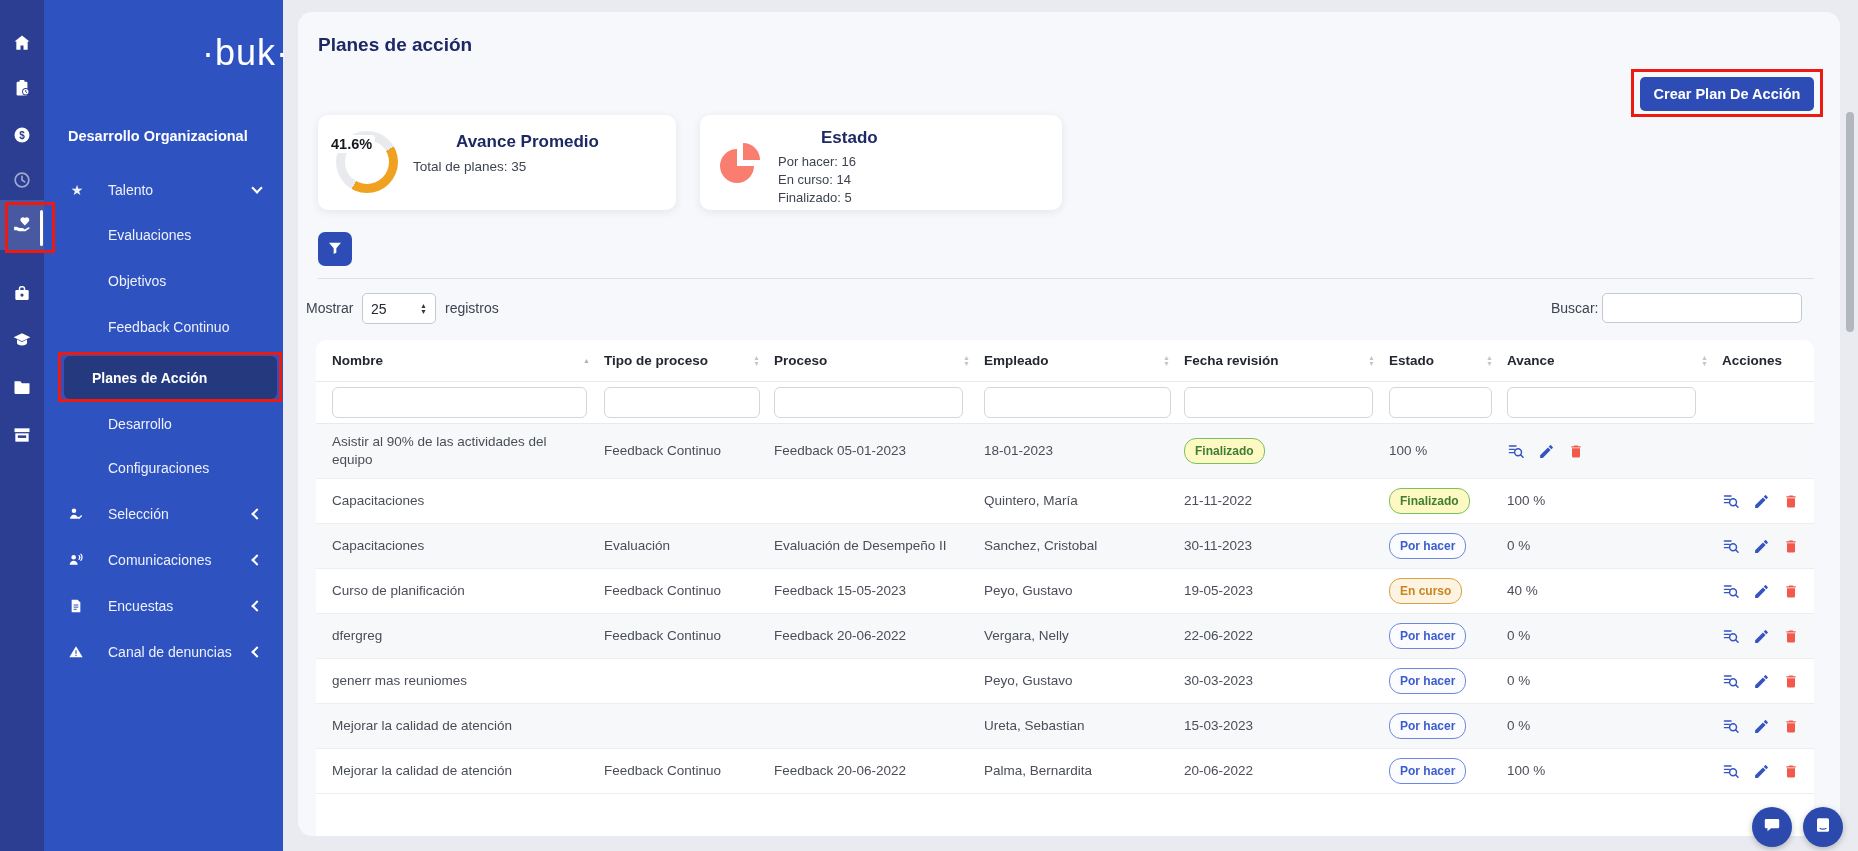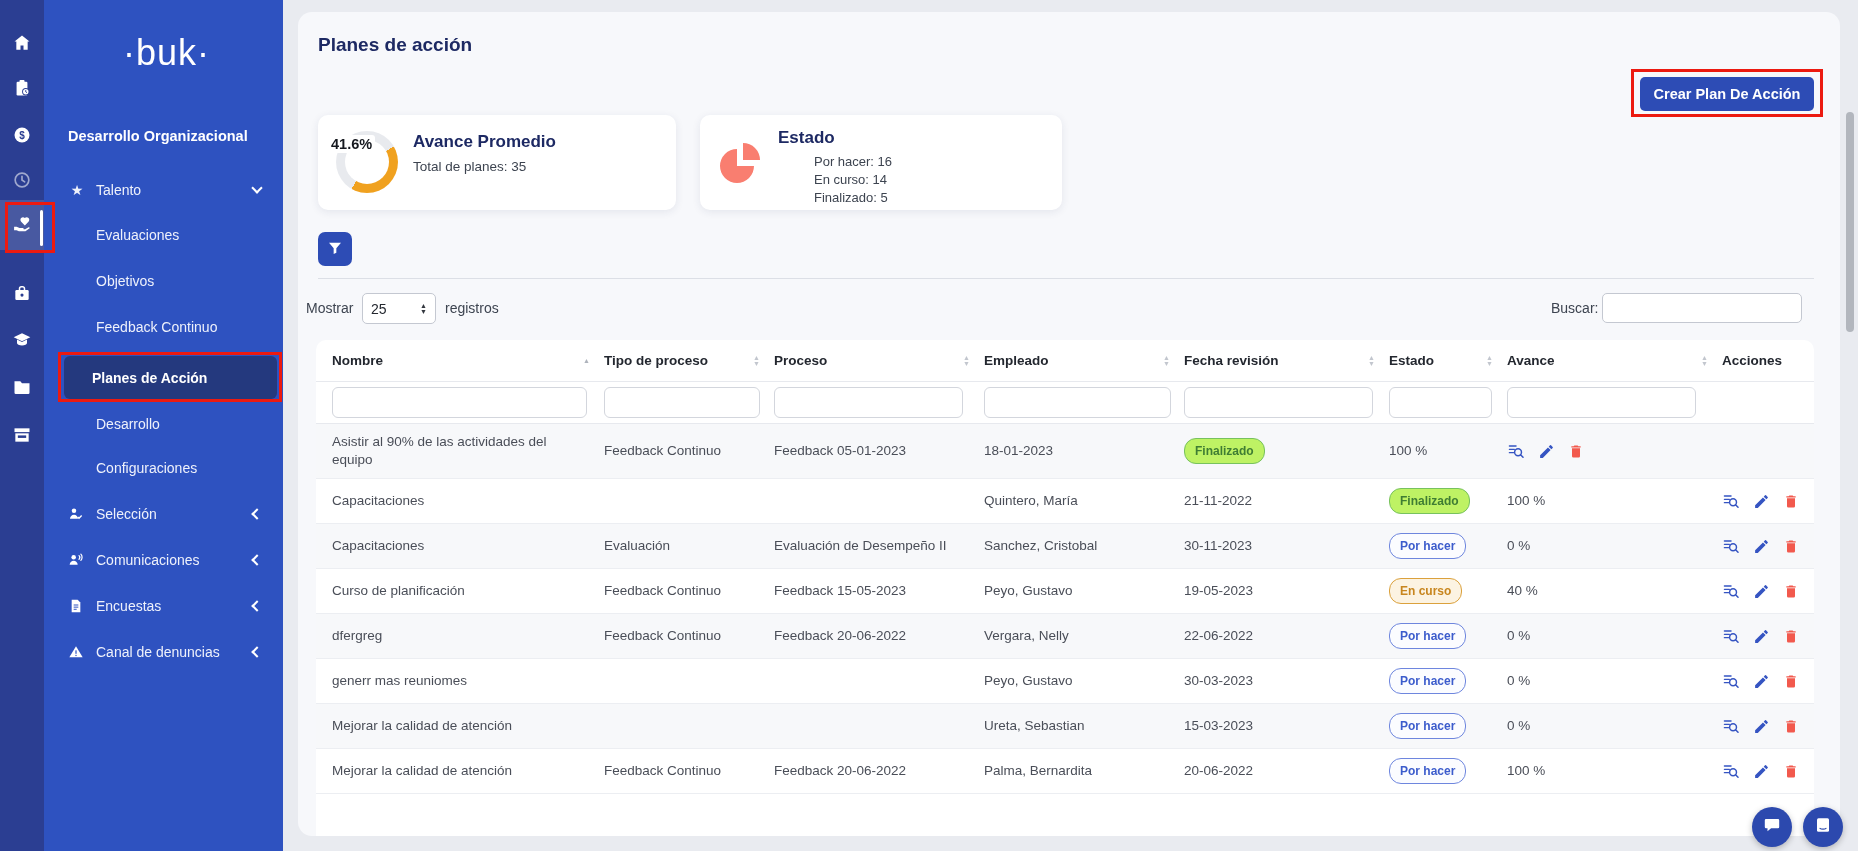--- a/index.html
+++ b/index.html
@@ -10,45 +10,45 @@
     background:#e9ebf0;
   }
   
   .rail { position:absolute; left:0; top:0; width:44px; height:851px; background:#2b3e92; z-index:3; }
   .rail-icon { position:absolute; left:12px; width:20px; height:20px; color:#fff; }
   .rail-icon svg { display:block; width:20px; height:20px; }
   .rail-active-bg { position:absolute; left:0; top:200px; width:44px; height:50px; background:rgba(255,255,255,0.14); }
   .rail-active-bar { position:absolute; left:40px; top:210px; width:3px; height:36px; background:#fff; border-radius:2px; }
   
   .menu { position:absolute; left:44px; top:0; width:239px; height:851px; background:#2e52c0; z-index:3; }
-  .logo { position:absolute; top:32px; left:0; width:245px; text-align:center; color:#fff; font-size:36px; font-weight:500; letter-spacing:1px; }
+  .logo { position:absolute; top:32px; left:0; width:245px; text-align:right; color:#fff; font-size:36px; font-weight:500; letter-spacing:1px; }
   .section-title { position:absolute; top:128px; left:24px; color:#fff; font-size:14.5px; font-weight:bold; }
   .menu-item { position:absolute; left:0; width:239px; height:44px; display:flex; align-items:center; color:#eef1fb; font-size:14px; font-weight:500; cursor:pointer; }
   .menu-item .mi-icon { position:absolute; left:24px; width:18px; text-align:center; font-size:14px; }
   .menu-item .mi-icon svg { display:block; width:16px; height:16px; }
-  .menu-item .mi-label { position:absolute; left:52px; white-space:nowrap; }
+  .menu-item .mi-label { position:absolute; left:64px; white-space:nowrap; }
   .menu-item.active-block { background:#24397e; border-radius:6px; left:20px; width:213px; height:43px; }
   .menu-item.active-block .mi-label { left:28px; font-weight:bold; color:#fff; }
   .chev { position:absolute; right:22px; border:solid #fff; border-width:0 2px 2px 0; display:inline-block; padding:3px; }
   .chev.down { transform:rotate(45deg); top:16px; }
   .chev.left { transform:rotate(135deg); top:18px; }
   
   .panel { position:absolute; left:298px; top:12px; width:1542px; height:824px; background:#f7f8fb; border-radius:14px; overflow:hidden; z-index:1; }
   .page-title { position:absolute; left:20px; top:22px; font-size:19px; font-weight:bold; color:#1d2963; }
   .create-btn { position:absolute; left:1342px; top:65px; width:174px; height:34px; background:#2d4cb5; color:#fff; border:none; border-radius:5px; font-size:14.5px; font-weight:bold; font-family:"Liberation Sans",sans-serif; cursor:pointer; }
   .card { position:absolute; top:103px; height:95px; background:#fff; border-radius:10px; box-shadow:0 2px 8px rgba(30,40,90,0.09); }
   .card1 { left:20px; width:358px; }
   .card2 { left:402px; width:362px; }
-  .card-title { position:absolute; font-size:17px; font-weight:bold; color:#1d2963; }
+  .card-title { position:absolute; font-size:17px; font-weight:bold; color:#1d2963;margin-left:43px; }
   .card-sub { position:absolute; font-size:13.5px; color:#3d4450; }
   .donut { position:absolute; left:18px; top:16px; width:62px; height:62px; border-radius:50%; }
   .donut-hole { position:absolute; left:9px; top:9px; width:44px; height:44px; border-radius:50%; background:#fff; }
   .donut-label { position:absolute; left:-8px; top:4px; background:#fff; padding:1px 3px; font-size:14.5px; font-weight:bold; color:#15181e; border-radius:3px; }
   .pie-icon { position:absolute; left:16px; top:24px; }
-  .estado-line { font-size:13px; color:#3d4450; line-height:18px;margin-left:36px; }
+  .estado-line { font-size:13px; color:#3d4450; line-height:18px; }
   .filter-btn { position:absolute; left:20px; top:220px; width:34px; height:34px; background:#2d4cb5; border:none; border-radius:7px; display:flex; align-items:center; justify-content:center; cursor:pointer; }
   .divider { position:absolute; left:20px; top:266px; width:1496px; height:1px; background:#dcdfe6; }
   .controls-row { position:absolute; left:8px; top:281px; width:1496px; height:32px; font-size:14px; color:#3d4450; }
   .mostrar-label { position:absolute; left:0; top:7px; }
   .page-select { position:absolute; left:56px; top:0; width:74px; height:31px; border:1.5px solid #c4c8d1; border-radius:5px; background:#fff; display:flex; align-items:center; padding:0 8px; font-size:14px; color:#23272f; cursor:pointer; }
   .page-select .updown { margin-left:auto; display:flex; flex-direction:column; font-size:7px; line-height:6px; color:#33373f; }
   .registros-label { position:absolute; left:139px; top:7px; }
   .buscar-label { position:absolute; left:1245px; top:7px; }
   .buscar-input { position:absolute; left:1296px; top:0; width:200px; height:30px; border:1.5px solid #c4c8d1; border-radius:5px; background:#fff; font-size:14px; padding:0 8px; font-family:"Liberation Sans",sans-serif; }
   
@@ -59,21 +59,21 @@
   .sort { margin-left:auto; display:flex; flex-direction:column; font-size:7px; line-height:6px; color:#c2c6ce; }
   .sort.single { color:#aeb3bc; }
   .tfilters { height:42px; border-bottom:1px solid #e7e9ee; }
   .tfilters input { height:31px; border:1.5px solid #d3d6dd; border-radius:6px; background:#fff; font-size:13px; padding:0 8px; font-family:"Liberation Sans",sans-serif; }
   .fin-nombre{width:255px;} .fin-tipo{width:156px;} .fin-proceso{width:189px;} .fin-empleado{width:187px;} .fin-fecha{width:189px;} .fin-estado{width:103px;} .fin-avance{width:189px;}
   .trow { border-bottom:1px solid #eceef2; font-size:13.5px; color:#4a4e58; }
   .trow.odd { background:#f7f8fa; }
   .trow.even { background:#fff; }
   .trow .td { padding:9px 14px 9px 0; line-height:18px; }
   .badge { display:inline-block; font-size:12px; font-weight:bold; padding:3px 10px; border-radius:12px; white-space:nowrap; }
-  .badge-green { color:#3f7d33; border:1.5px solid #77c25e; background:#bef264; }
+  .badge-green { color:#3f7d33; border:1.5px solid #77c25e; background:#fef9c3; }
   .badge-blue { color:#3c5ccc; border:1.5px solid #6e86de; background:#fbfcff; }
   .badge-orange { color:#c8861f; border:1.5px solid #dba13c; background:#fcf3e2; }
   .actions { display:flex; gap:13px; align-items:center; }
   .act { cursor:pointer; display:inline-flex; }
   
   .fab { position:absolute; width:40px; height:40px; border-radius:50%; background:#2c49ae; display:flex; align-items:center; justify-content:center; box-shadow:0 2px 6px rgba(0,0,0,0.25); z-index:6; cursor:pointer; }
   .fab1 { left:1752px; top:807px; }
   .fab2 { left:1803px; top:807px; }
   .scroll-thumb { position:absolute; left:1846px; top:112px; width:8px; height:220px; background:#b2b6bd; border-radius:4px; z-index:5; }
   .annotation { position:absolute; border:3px solid #ec1a10; z-index:8; pointer-events:none; }

